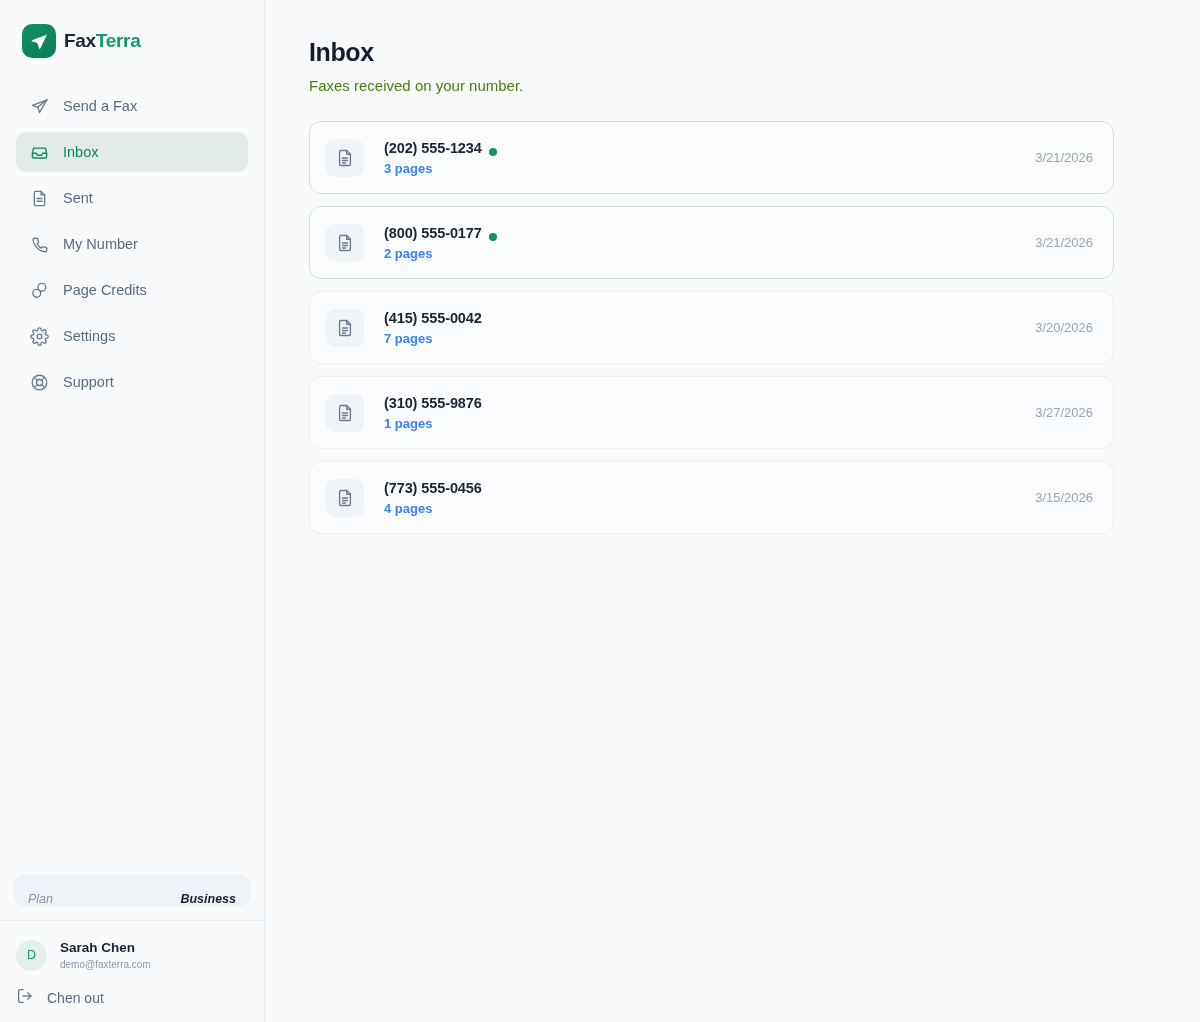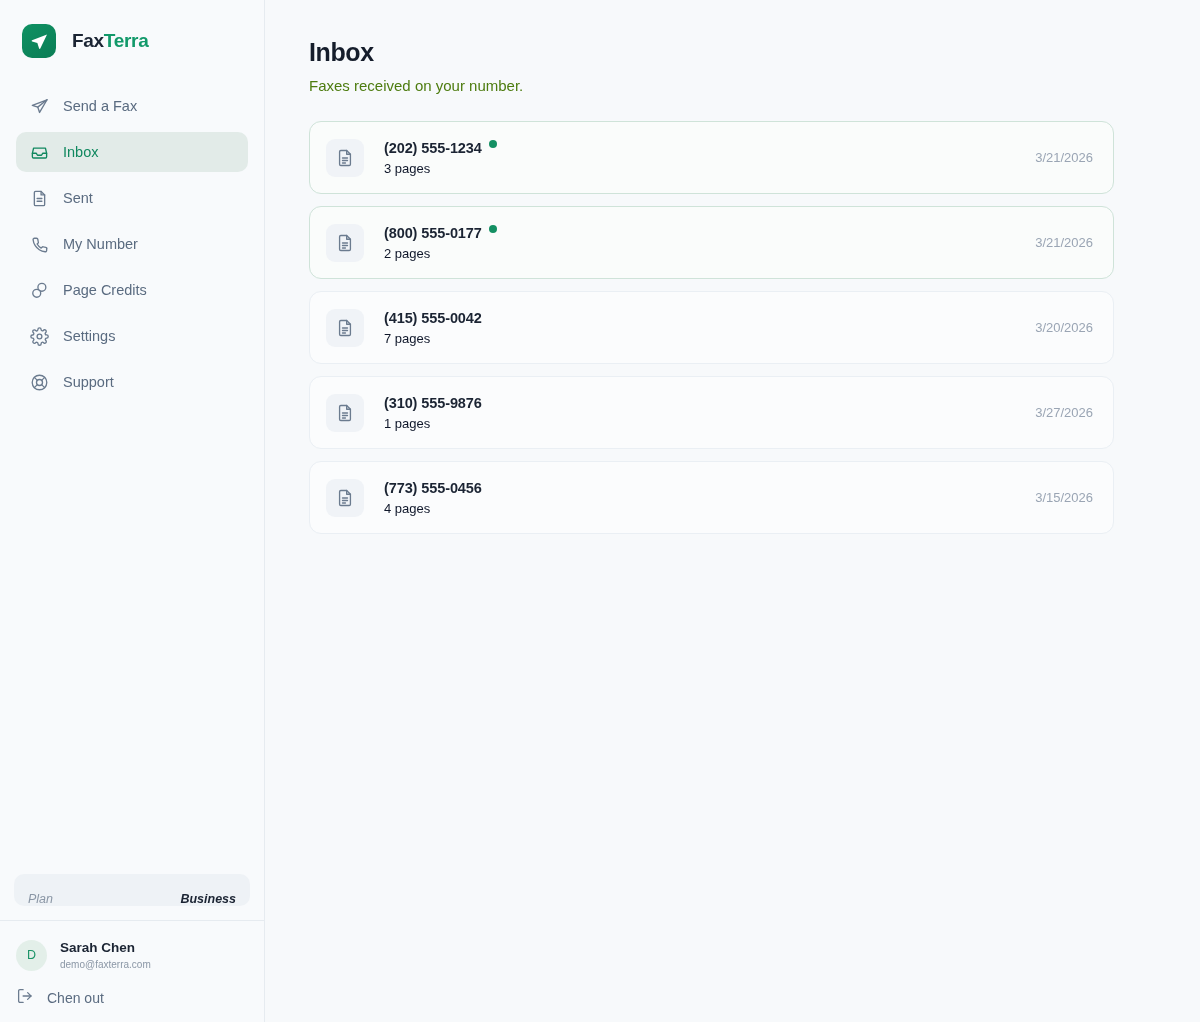--- a/index.html
+++ b/index.html
@@ -13,21 +13,21 @@
 
   
   .sidebar {
     width: 265px; height: 1022px;
     background: #f8fafc;
     border-right: 1px solid #e6ebf0;
     display: flex; flex-direction: column;
     position: relative;
   }
   .brand {
-    display: flex; align-items: center; gap: 16px;
+    display: flex; align-items: center; gap: 8px;
     padding: 20px 0 0 22px;
     height: 62px;
   }
   .brand-mark {
     width: 34px; height: 34px; border-radius: 10px;
     background: linear-gradient(145deg, #0f9163 0%, #0b7d55 100%);
     display: flex; align-items: center; justify-content: center;
     flex-shrink: 0;
   }
   .brand-name {
@@ -106,24 +106,24 @@
     background: #fafcfb;
   }
   .doc-badge {
     width: 38px; height: 38px; border-radius: 9px;
     background: #f0f3f7;
     display: flex; align-items: center; justify-content: center;
     flex-shrink: 0; margin-right: 20px;
   }
   .doc-badge svg { stroke: #6b7b8f; fill: none; stroke-width: 1.6; stroke-linecap: round; stroke-linejoin: round; }
   .fax-info { flex: 1; }
-  .fax-numline { display: flex; align-items: flex-start; gap: 7px; }
+  .fax-numline { display: flex; align-items: flex-end; gap: 7px; }
   .fax-number { font-size: 14.5px; font-weight: bold; color: #1b2433; letter-spacing: -0.1px; }
   .dot { width: 8px; height: 8px; border-radius: 50%; background: #149063; display: inline-block; }
-  .fax-pages { font-size: 13px; color: #0f172a; margin-top: 5px; }
+  .fax-pages { font-size: 13px; color: #3b82f6; margin-top: 5px; font-weight: bold; }
   .fax-date { font-size: 13px; color: #9aa5b4; white-space: nowrap; }
 </style>
 </head>
 <body>
 
 <div class="app">
 
   <aside class="sidebar">
 
     <div class="brand">

